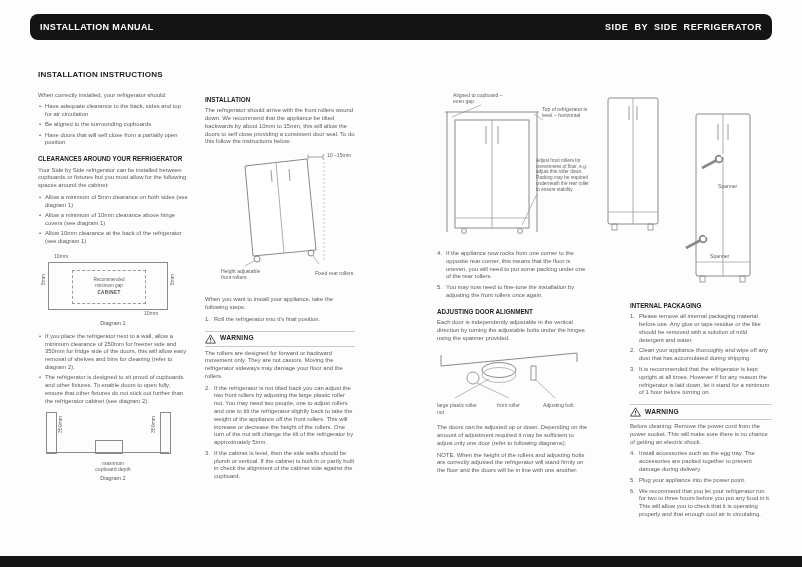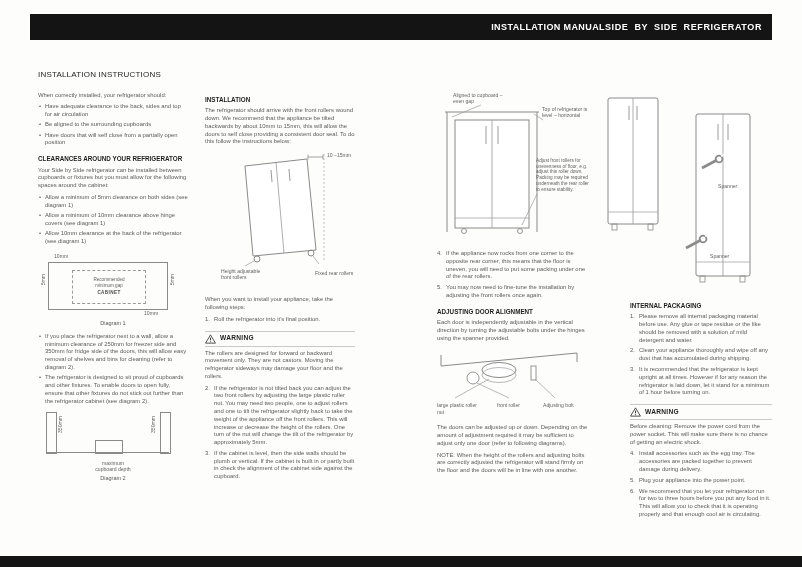--- a/index.html
+++ b/index.html
@@ -1,34 +1,34 @@
 <!DOCTYPE html>
 <html><head>
 <meta charset="utf-8">
 <style>
   html,body{margin:0;padding:0;}
   body{width:802px;height:567px;background:#f4f4f3;position:relative;overflow:hidden;
        font-family:"Liberation Sans",sans-serif;}
   .page{position:absolute;left:0;top:0;width:802px;height:567px;background:#fdfdfc;}
 
   .topbar{position:absolute;left:30px;top:14px;width:742px;height:26px;background:#141414;
-          color:#fff;display:flex;align-items:center;justify-content:flex-end;
-          padding:0 10px;box-sizing:border-box;}
+          color:#fff;display:flex;align-items:center;justify-content:space-between;
+          padding:0 10px;box-sizing:border-box;border-radius:8px;}
   .topbar .t-left{font-size:9px;font-weight:bold;letter-spacing:.4px;}
   .topbar .t-right{font-size:9px;font-weight:bold;letter-spacing:.6px;word-spacing:3px;}
   .bottombar{position:absolute;left:0;bottom:0;width:802px;height:11px;background:#141414;}
 
   .col{position:absolute;color:#5b5b5b;font-size:5.9px;line-height:1.32;}
   .col1{left:38px;top:70px;width:150px;}
   .col2{left:205px;top:96px;width:150px;}
   .col3{left:437px;top:92px;width:152px;}
   .col4fig{left:602px;top:92px;width:170px;height:206px;}
   .col4{left:630px;top:302px;width:142px;}
 
-  h1.sec{font-size:8px;font-weight:normal;color:#1d1d1d;margin:0 0 11px 0;letter-spacing:.2px;}
+  h1.sec{font-size:8px;font-weight:bold;color:#1d1d1d;margin:0 0 11px 0;letter-spacing:.2px;}
   h2.sec{font-size:6.3px;font-weight:bold;color:#1d1d1d;margin:8px 0 3px 0;}
   h2.first{margin-top:0;}
   p{margin:0 0 4px 0;}
   ul{margin:0 0 4px 0;padding:0;list-style:none;}
   ul li{position:relative;padding-left:7px;margin:0 0 2.5px 0;}
   ul li::before{content:"\2022";position:absolute;left:1px;top:0;color:#5b5b5b;}
   .steps{margin:0 0 4px 0;}
   .step{display:flex;margin:0 0 3px 0;}
   .step .n{width:9px;flex:none;}
   .step .t{flex:1;}

